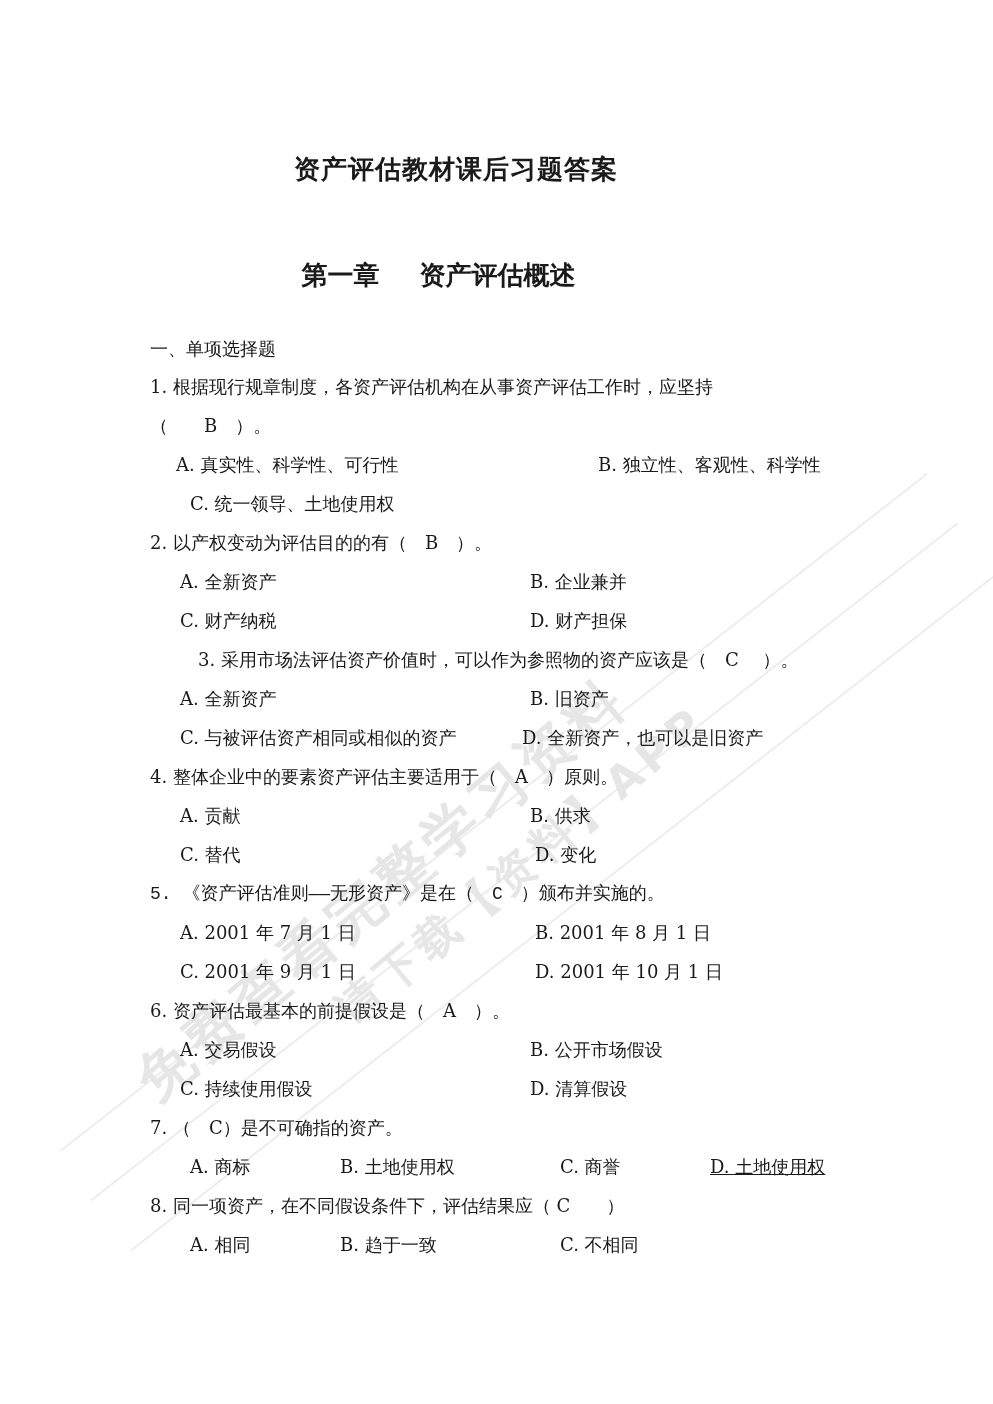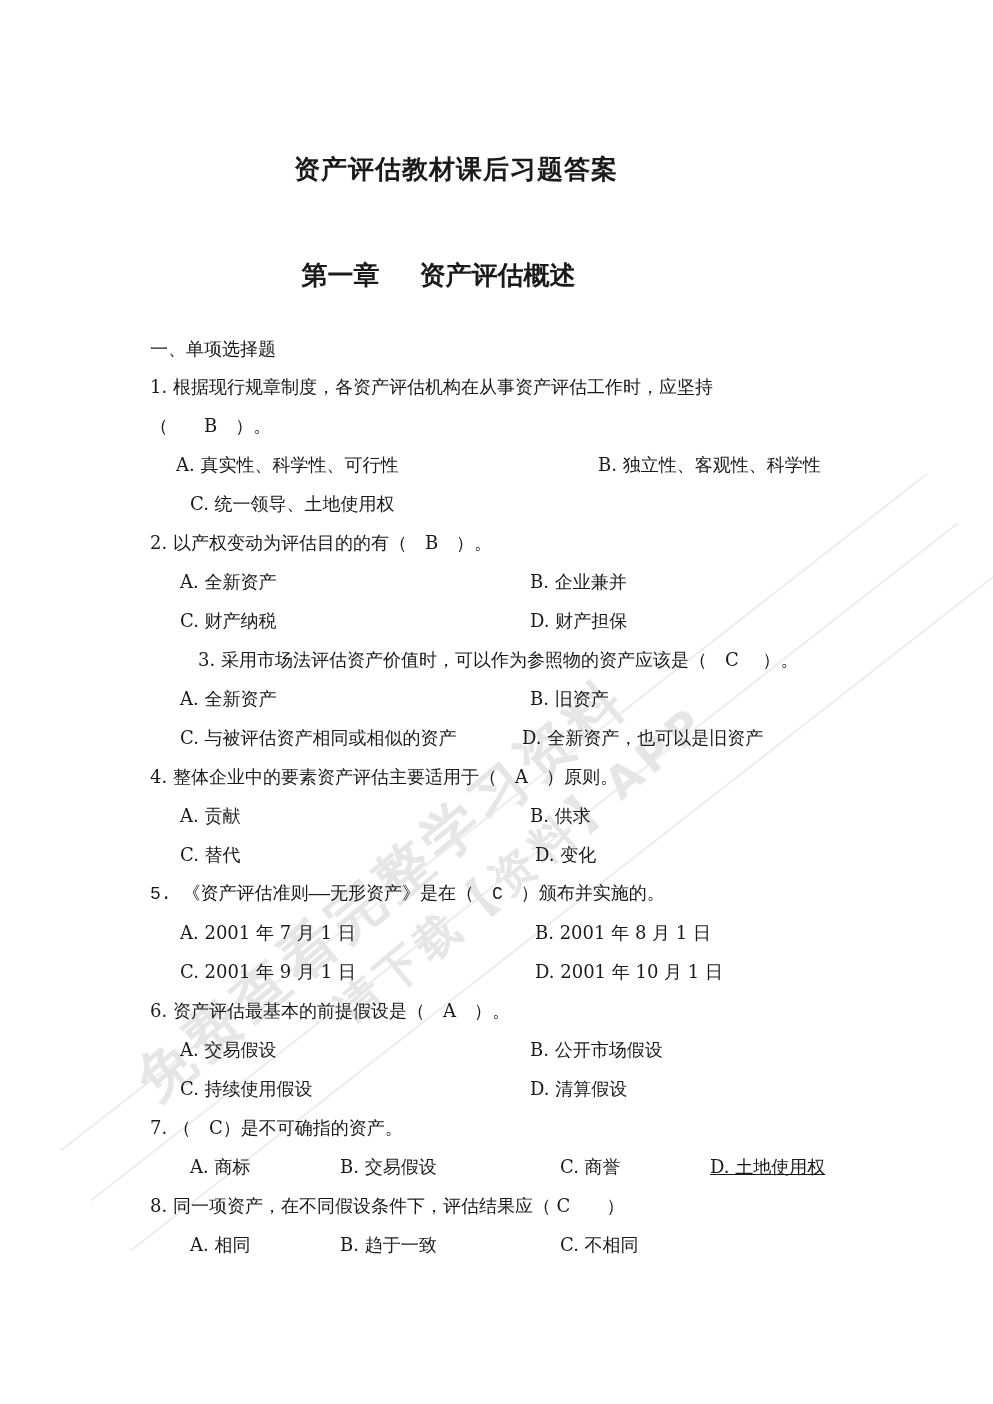--- a/index.html
+++ b/index.html
@@ -75,21 +75,21 @@
     <div class="opt" style="left:535px;top:960px;">D. 2001 年 10 月 1 日</div>
 
     <div class="line" style="left:150px;top:999px;">6. 资产评估最基本的前提假设是（　A　）。</div>
     <div class="opt" style="left:180px;top:1038px;">A. 交易假设</div>
     <div class="opt" style="left:530px;top:1038px;">B. 公开市场假设</div>
     <div class="opt" style="left:180px;top:1077px;">C. 持续使用假设</div>
     <div class="opt" style="left:530px;top:1077px;">D. 清算假设</div>
 
     <div class="line" style="left:150px;top:1116px;">7. （　C）是不可确指的资产。</div>
     <div class="opt" style="left:190px;top:1155px;">A. 商标</div>
-    <div class="opt" style="left:340px;top:1155px;">B. 交易假设</div>
+    <div class="opt" style="left:340px;top:1155px;">B. 土地使用权</div>
     <div class="opt" style="left:560px;top:1155px;">C. 商誉</div>
     <div class="opt" style="left:710px;top:1155px;text-decoration:underline;">D. 土地使用权</div>
 
     <div class="line" style="left:150px;top:1194px;">8. 同一项资产，在不同假设条件下，评估结果应（ C　　）</div>
     <div class="opt" style="left:190px;top:1233px;">A. 相同</div>
     <div class="opt" style="left:340px;top:1233px;">B. 趋于一致</div>
     <div class="opt" style="left:560px;top:1233px;">C. 不相同</div>
   </div>
 </div>
 

